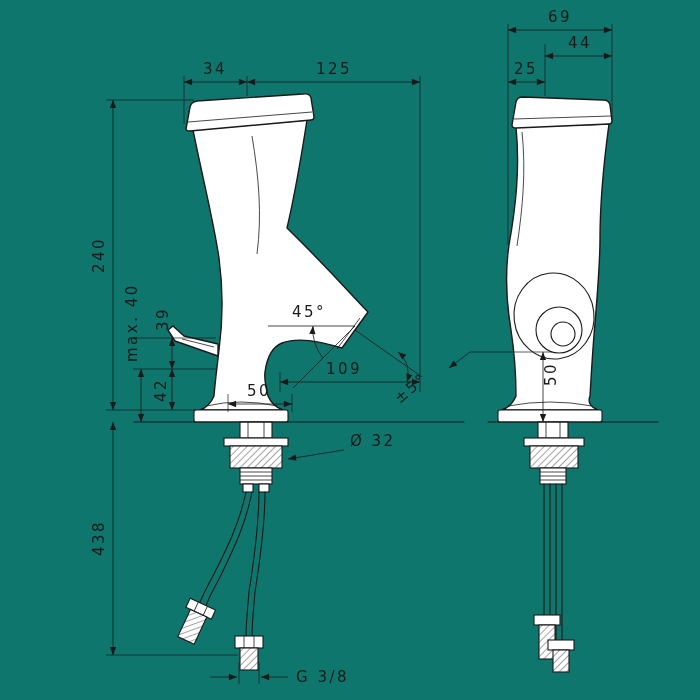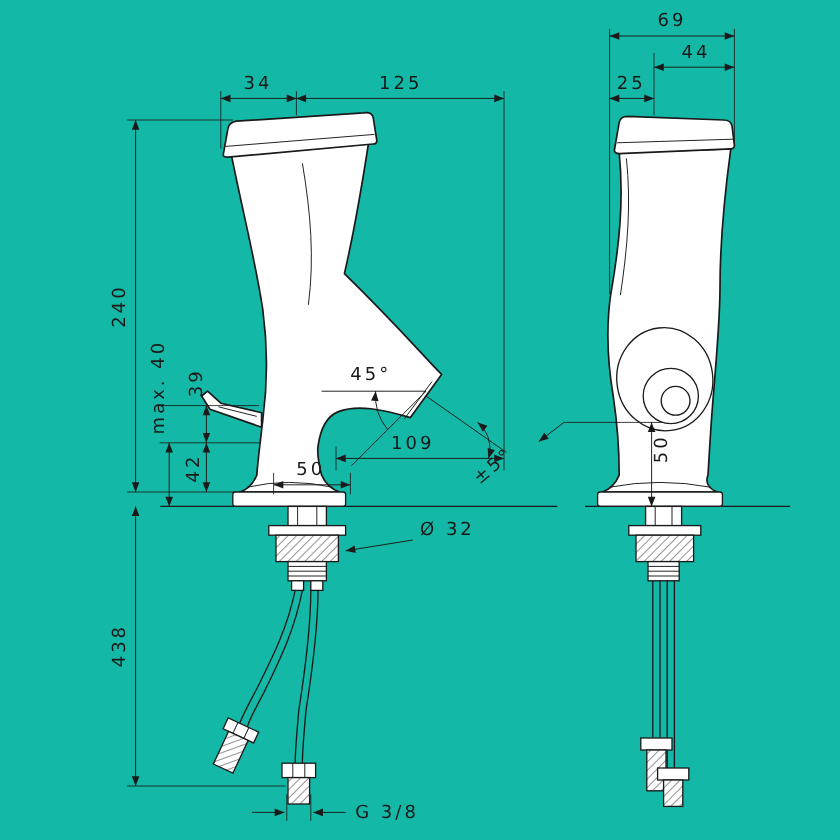--- a/index.html
+++ b/index.html
@@ -1,19 +1,19 @@
 <!DOCTYPE html>
 <html><head>
 <meta charset="utf-8">
 <style>
   html,body{margin:0;padding:0;background:#ffffff;}
   #stage{
     position:relative;
     width:700px;height:700px;
-    background:#14b8a6;
+    background:#0f766e;
     font-family:"DejaVu Sans","Liberation Sans",sans-serif;
     overflow:hidden;
   }
   svg{display:block;}
   .obj{stroke:#1a1a1a;stroke-width:1.4;fill:#ffffff;stroke-linejoin:round;stroke-linecap:round;}
   .objline{stroke:#1a1a1a;stroke-width:1.1;fill:none;stroke-linecap:round;}
   .thin{stroke:#1a1a1a;stroke-width:0.8;fill:none;}
   .dim{stroke:#1a1a1a;stroke-width:0.8;fill:none;}
   .ext{stroke:#1a1a1a;stroke-width:0.7;fill:none;}
   .hatched{stroke:#1a1a1a;stroke-width:1.1;fill:url(#hatch);}

